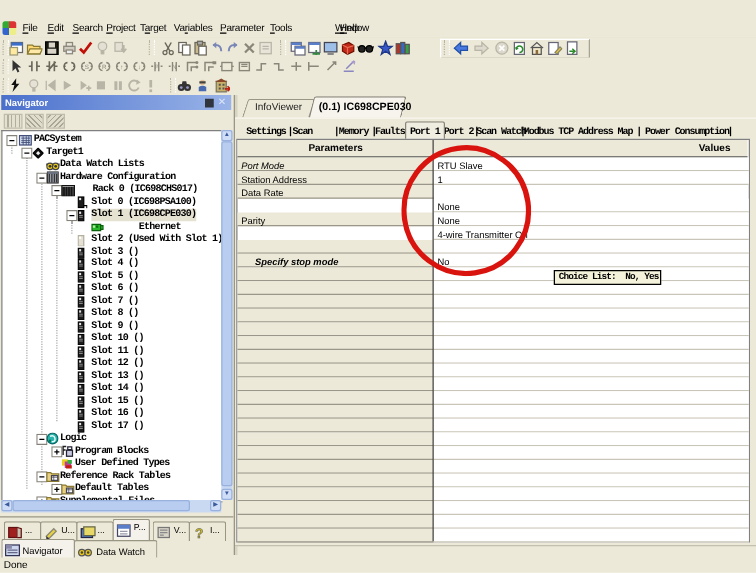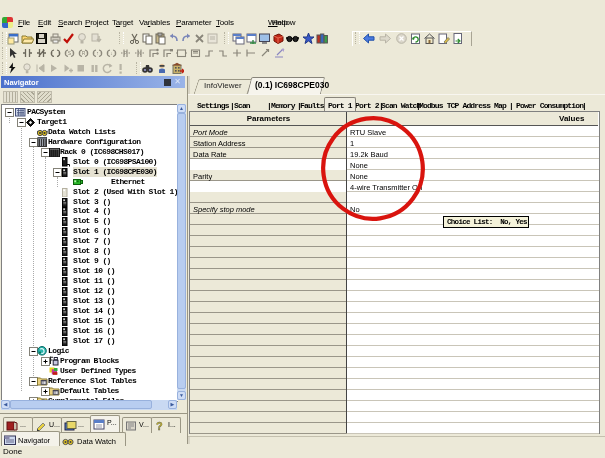--- a/index.html
+++ b/index.html
@@ -517,21 +517,21 @@
             <path d="M2.5 4.5 H6.5" stroke="#000"></path>
           </svg>
         </span>
 <span class="abs" style="left:47px;top:43px;">
           <svg width="11" height="9" viewBox="0 0 11 9">
             <rect x="0.5" y="0.5" width="10" height="8.5" fill="#4a4a4a" stroke="#111"></rect>
             <path d="M2.2 1 V9 M4.2 1 V9 M6.2 1 V9 M8.2 1 V9" stroke="#161616" stroke-width="1.3"></path>
             <path d="M1 1.2 H10" stroke="#bbb" stroke-width="0.6"></path>
           </svg>
         </span>
-<span class="trow" style="left:58px;top:42px;">Rack 0 (IC698CHS017)</span>
+<span class="trow" style="left:72px;top:42px;">Rack 0 (IC698CHS017)</span>
 <span class="abs" style="left:60px;top:52px;">
           <svg width="8" height="10" viewBox="0 0 8 10">
             <rect x="0.5" y="0.5" width="4.5" height="8.5" fill="#1c1c1c" stroke="#000"></rect>
             <rect x="1.3" y="1.3" width="1.6" height="1.8" fill="#e8e8e8"></rect>
             <path d="M5 7.5 L7.5 7.5 L7.5 9.5" stroke="#000" fill="none"></path>
           </svg>
         </span>
 <span class="trow" style="left:71px;top:52px;">Slot 0 (IC698PSA100)</span>
 <span class="abs" style="left:51px;top:63px;">
           <svg width="9" height="9" viewBox="0 0 9 9">
@@ -742,21 +742,21 @@
             <path d="M2.5 4.5 H6.5" stroke="#000"></path>
           </svg>
         </span>
 <span class="abs" style="left:35px;top:271px;">
           <svg width="11" height="10" viewBox="0 0 11 10">
             <path d="M0.5 2 L3.5 2 L4.5 3 L10 3 L10 9 L0.5 9 Z" fill="#e8d080" stroke="#8a7a30"></path>
             <rect x="4.2" y="4.5" width="5" height="3.8" fill="#fff" stroke="#445"></rect>
             <path d="M4.2 5.8 H9.2 M6 4.5 V8.3" stroke="#445" stroke-width="0.6"></path>
           </svg>
         </span>
-<span class="trow" style="left:46px;top:271px;">Reference Slot Tables</span>
+<span class="trow" style="left:46px;top:271px;">Reference Rack Tables</span>
 <span class="abs" style="left:39px;top:282px;">
           <svg width="9" height="9" viewBox="0 0 9 9">
             <rect x="0.5" y="0.5" width="8" height="8" fill="#fff" stroke="#848278"></rect>
             <path d="M2.5 4.5 H6.5 M4.5 2.5 V6.5" stroke="#000"></path>
           </svg>
         </span>
 <span class="abs" style="left:47px;top:281px;">
           <svg width="11" height="10" viewBox="0 0 11 10">
             <path d="M0.5 2 L3.5 2 L4.5 3 L10 3 L10 9 L0.5 9 Z" fill="#e8d080" stroke="#8a7a30"></path>
             <rect x="4.2" y="4.5" width="5" height="3.8" fill="#fff" stroke="#445"></rect>
@@ -909,43 +909,40 @@
         </div>
 <div class="prow" style="left:0;top:25.0px;height:11.0px;">
           <span style="position:absolute;left:3px;top:1.5px;">Station Address</span>
         </div>
 <div class="vrow" style="left:157px;right:0;top:25.0px;height:11.0px;">
           <span style="position:absolute;left:3px;top:1.5px;">1</span>
         </div>
 <div class="prow" style="left:0;top:36.0px;height:11.0px;">
           <span style="position:absolute;left:3px;top:1.5px;">Data Rate</span>
         </div>
-<div class="vrow" style="left:157px;right:0;top:36.0px;height:11.0px;">
-          <span style="position:absolute;left:3px;top:1.5px;">19.2k Baud</span>
-        </div>
 <div class="vrow" style="left:157px;right:0;top:47.0px;height:11.0px;">
           <span style="position:absolute;left:3px;top:1.5px;">None</span>
         </div>
 <div class="prow" style="left:0;top:58.0px;height:11.0px;">
           <span style="position:absolute;left:3px;top:1.5px;">Parity</span>
         </div>
 <div class="vrow" style="left:157px;right:0;top:58.0px;height:11.0px;">
           <span style="position:absolute;left:3px;top:1.5px;">None</span>
         </div>
 <div class="vrow" style="left:157px;right:0;top:69.0px;height:11.0px;">
           <span style="position:absolute;left:3px;top:1.5px;">4-wire Transmitter On</span>
         </div>
 <div class="prow" style="left:0;top:80.0px;height:11.4px;">
           <span style="position:absolute;left:3px;top:1.5px;"></span>
         </div>
 <div class="vrow" style="left:157px;right:0;top:80.0px;height:11.4px;">
           <span style="position:absolute;left:3px;top:1.5px;"></span>
         </div>
 <div class="prow" style="left:0;top:91.4px;height:11.0px;">
-          <span style="position:absolute;left:3px;top:1.5px;font-style:italic;">Specify stop mode</span>
+          <span style="position:absolute;left:14px;top:1.5px;font-style:italic;font-weight:bold;">Specify stop mode</span>
         </div>
 <div class="vrow" style="left:157px;right:0;top:91.4px;height:11.0px;">
           <span style="position:absolute;left:3px;top:1.5px;">No</span>
         </div>
 <div class="prow" style="left:0;top:102.4px;height:11.0px;">
           <span style="position:absolute;left:3px;top:1.5px;"></span>
         </div>
 <div class="vrow" style="left:157px;right:0;top:102.4px;height:11.0px;">
           <span style="position:absolute;left:3px;top:1.5px;"></span>
         </div>

